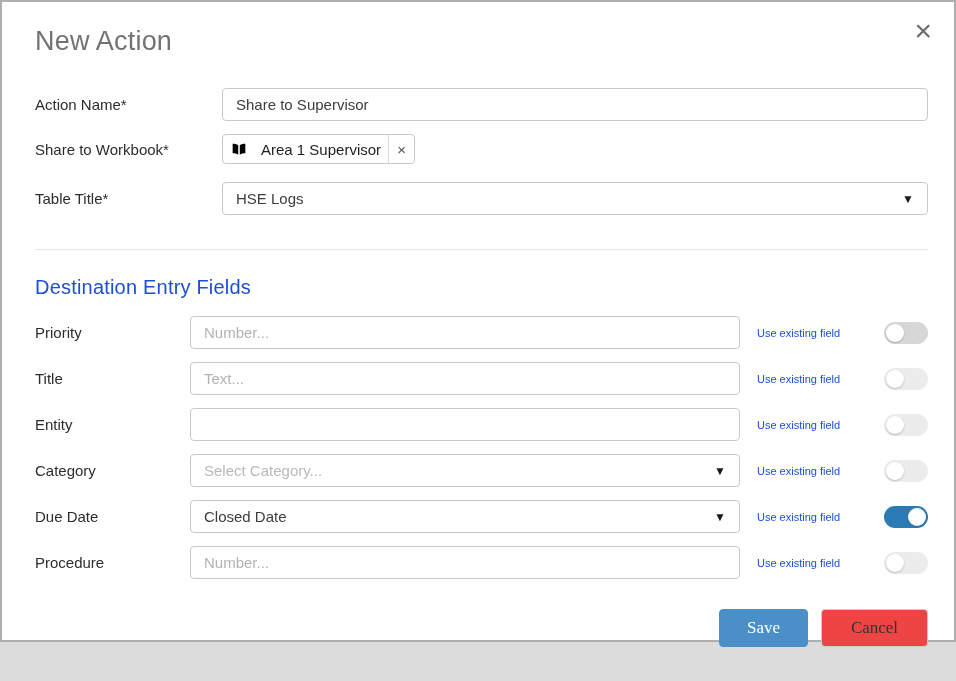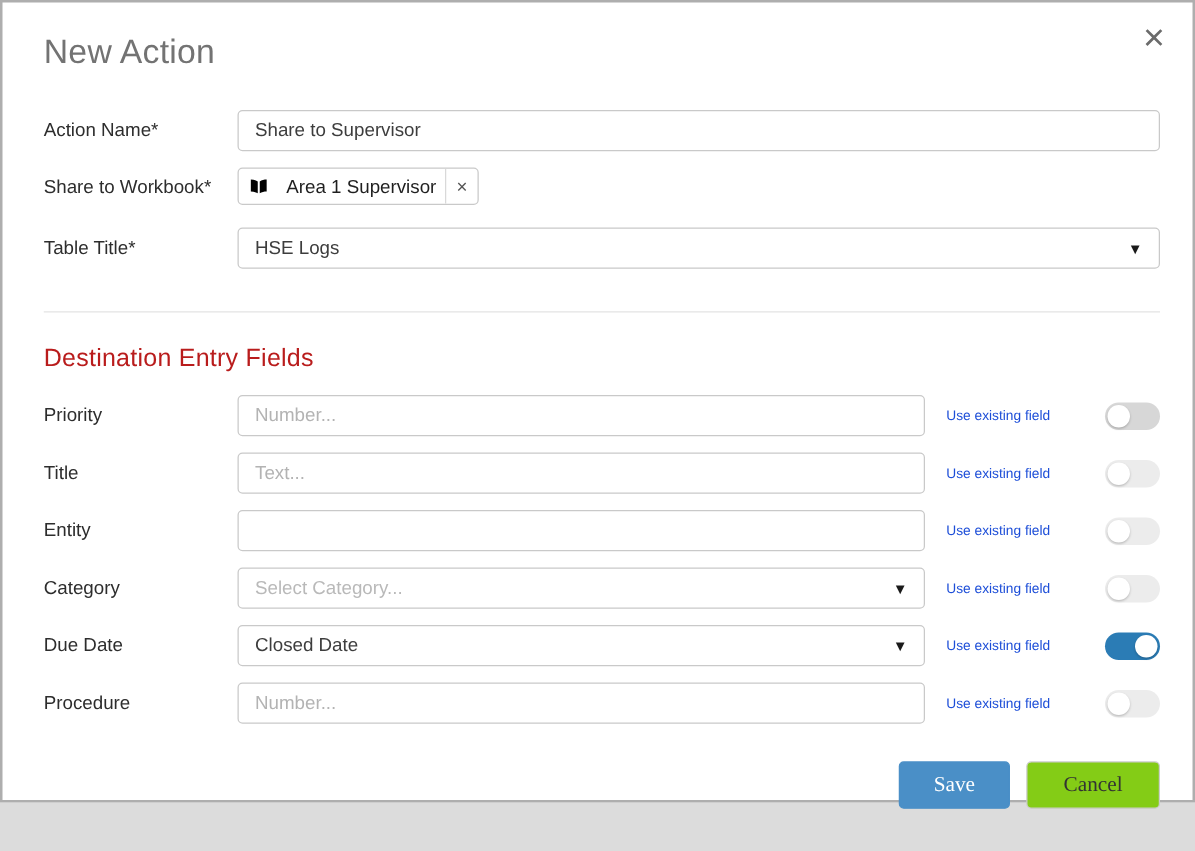--- a/index.html
+++ b/index.html
@@ -32,21 +32,21 @@
     font-size:30px; line-height:30px; color:#6b6b6b;
     background:none; border:none; cursor:pointer;
     font-family:inherit; font-weight:300;
   }
   
   .row { display:flex; align-items:center; margin-bottom:13px; }
   .row-label {
     width:155px; flex-shrink:0;
     font-size:15px; color:#2d2d2d;
   }
-  .field-wide { flex:1; }
+  .field-wide { flex:1;margin-left:32px; }
   .text-input {
     width:100%; height:33px;
     border:1px solid #c9c9c9; border-radius:4px;
     padding:0 13px; font-size:15px; color:#3d3d3d;
     font-family:inherit; outline:none; background:#fff;
   }
   .text-input::placeholder { color:#b3b3b3; opacity:1; }
   .select-box {
     width:100%; height:33px;
     border:1px solid #c9c9c9; border-radius:4px;
@@ -71,21 +71,21 @@
   .wb-remove {
     border:none; background:none; border-left:1px solid #d9d9d9;
     width:26px; display:flex; align-items:center; justify-content:center;
     font-size:15px; color:#555; cursor:pointer; font-family:inherit;
   }
   .book-icon { display:flex; align-items:center; margin-right:2px; }
   
   .divider { border:none; border-top:1px solid #e4e4e4; margin-top:34px; }
   .section-heading {
     margin-top:26px;
-    font-size:20px; font-weight:400; color:#b91c1c;
+    font-size:20px; font-weight:400; color:#1d4ed8;
     letter-spacing:0.2px;
   }
   
   .dest-rows { margin-top:17px; }
   .d-field { width:550px; flex-shrink:0; }
   .use-label { margin-left:17px; font-size:11px; color:#1d4ed8; white-space:nowrap; }
   .toggle {
     margin-left:auto;
     width:44px; height:22px; border-radius:11px;
     background:#ececec; position:relative; cursor:pointer; border:none;
@@ -105,21 +105,21 @@
     margin-top:30px;
   }
   .btn {
     height:38px; border-radius:4px; font-size:17px;
     font-family:Liberation Serif, serif; cursor:pointer;
   }
   .btn-save {
     width:89px; background:#4a8fc7; color:#ffffff; border:1px solid #4a8fc7;
   }
   .btn-cancel {
-    width:107px; background:#84cc16; color:#333333; border:1px solid #cccccc;
+    width:107px; background:#ef4444; color:#333333; border:1px solid #cccccc;
   }
 </style>
 </head>
 <body>
 
 <div class="modal">
   <div class="content">
 
     <div class="titlebar">
       <div class="dialog-title">New Action</div>

